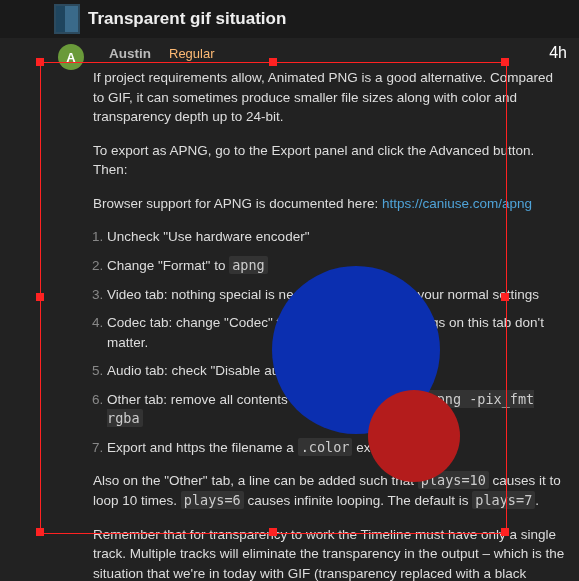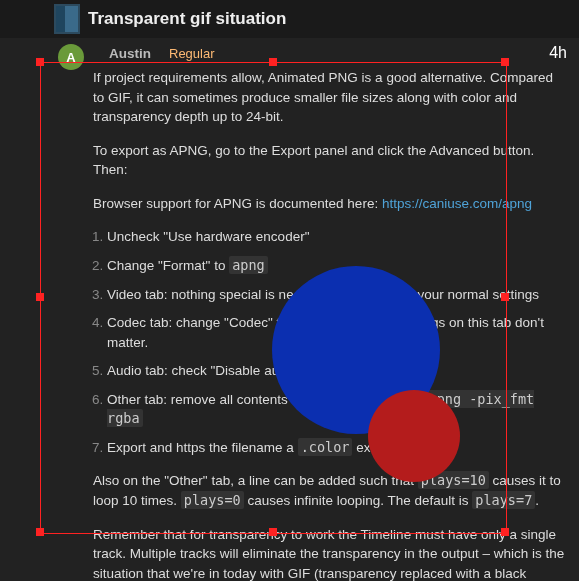--- a/index.html
+++ b/index.html
@@ -51,21 +51,21 @@
     <p><span>Browser support for APNG is documented here: </span><a href="#">https://caniuse.com/apng</a></p>
     <ol class="steps">
       <li>Uncheck "Use hardware encoder"</li>
       <li><span>Change "Format" to </span><code>apng</code></li>
       <li>Video tab: nothing special is needed for APNG; use your normal settings</li>
       <li><span>Codec tab: change "Codec" to </span><code>apng</code><span>. The other settings on this tab don't matter.</span></li>
       <li>Audio tab: check "Disable audio"</li>
       <li><span>Other tab: remove all contents then add this line: </span><code>-f apng -pix_fmt rgba</code></li>
       <li><span>Export and https the filename a </span><code>.color</code><span> extension.</span></li>
     </ol>
-    <p><span>Also on the "Other" tab, a line can be added such that </span><code>plays=10</code><span> causes it to loop 10 times. </span><code>plays=0</code><span> causes infinite looping. The default is </span><code>plays=7</code><span>.</span></p>
+    <p><span>Also on the "Other" tab, a line can be added such that </span><code>plays=10</code><span> causes it to loop 10 times. </span><code>plays=6</code><span> causes infinite looping. The default is </span><code>plays=7</code><span>.</span></p>
     <p>Remember that for transparency to work the Timeline must have only a single track. Multiple tracks will eliminate the transparency in the output – which is the situation that we're in today with GIF (transparency replaced with a black background).</p>
 
   </div>
 
 </div>
 
 <div class="big-blue" id="blue-c" style="left: 272px; top: 266px;"></div>
 <div class="small-red" id="red-c" style="left: 368px; top: 390px;"></div>
 <div class="sel-rect" id="sel" style="left: 40px; top: 62px; width: 465px; height: 470px;"></div>
 <div id="handles">

